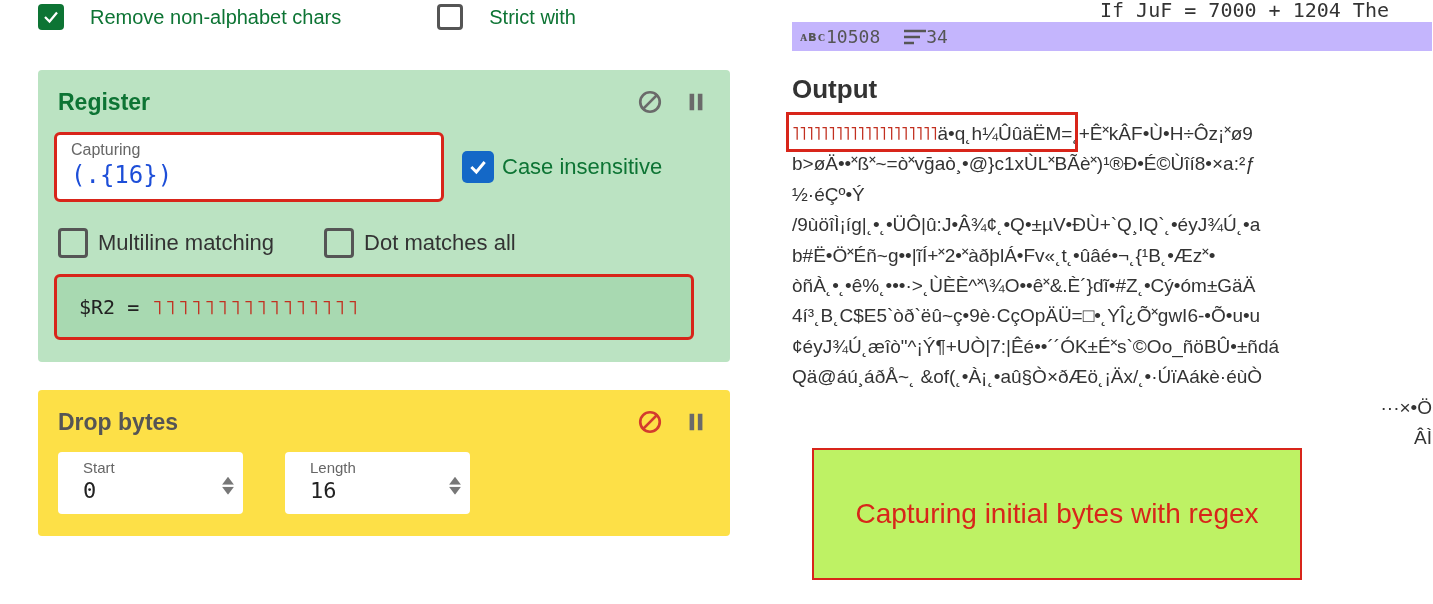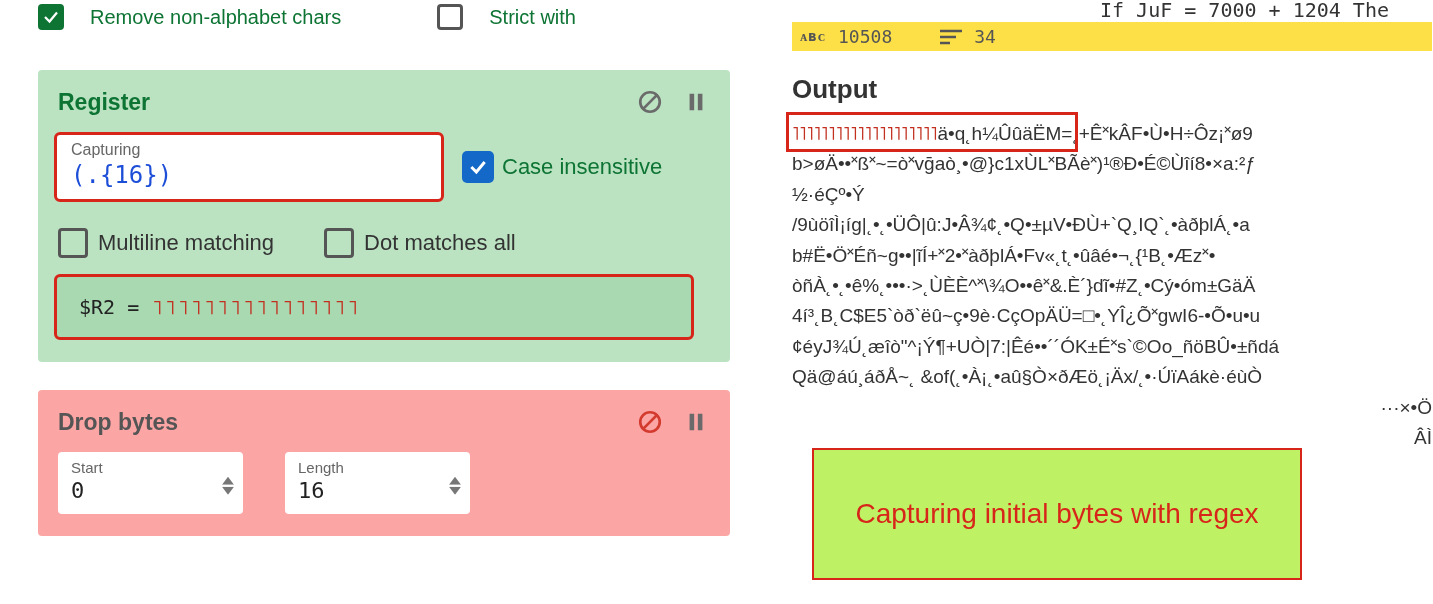--- a/index.html
+++ b/index.html
@@ -52,21 +52,21 @@
   
   .card {
     margin-top: 36px;
     background: #bbe3c2;
     border-radius: 4px;
     width: 692px;
     position: relative;
     padding: 18px 20px 22px 20px;
   }
   .card.disabled {
-    background: #fca5a5;
+    background: #fde047;
   }
   .card-header {
     display: flex;
     align-items: center;
     justify-content: space-between;
     margin-bottom: 16px;
   }
   .card-title {
     font-size: 23px;
     font-weight: 600;
@@ -137,45 +137,45 @@
   .register-result .reg-label { color: #222; }
   .register-result .reg-val { color: #c23020; letter-spacing: 1px;}
 
   
   .drop-card { margin-top: 28px; width: 692px; }
   .drop-row { display: flex; gap: 42px; margin-top: 10px; }
   .num-field {
     background: #fff;
     border: 1px solid transparent;
     border-radius: 4px;
-    padding: 6px 12px 10px 12px;
+    padding: 6px 12px 10px 24px;
     width: 185px;
     position: relative;
   }
   .num-field .field-label { color: #666; font-size: 15px; }
   .num-field .field-value { font-size: 22px; font-family: Consolas, monospace; color:#222; margin-top:2px;}
   .spinner {
     position: absolute; right: 8px; top: 50%; transform: translateY(-35%);
     display: flex; flex-direction: column; gap: 2px;
     color: #777;
   }
   .spinner svg { width: 12px; height: 8px; }
 
   
   .code-fragment {
     position: absolute; top: -2px; left: 320px;
     font-family: Consolas, monospace; font-size: 20px; color: #333;
     white-space: nowrap;
   }
   .stats-row {
     position: absolute; top: 22px; left: 12px;
-    display: flex; align-items: center; gap: 12px;
+    display: flex; align-items: center; 
     font-family: Consolas, monospace; color: #555; font-size: 18px;
     padding: 4px 8px;
-    background: #fde047;
+    background: #c4b5fd;
     width: 640px;
   }
   .stats-row .abc { font-weight: 700; font-size: 14px; letter-spacing: 1px; }
   .stats-row .sep-icon { display:inline-flex; }
   .output-area {
     position: absolute; top: 74px; left: 12px;
     width: 640px;
   }
   .output-title {
     font-size: 26px; font-weight: 700; color: #333; margin-bottom: 14px;
@@ -340,21 +340,21 @@
     </span>
     <span>34</span>
   </div>
 
   <div class="output-area">
     <div class="output-title">Output</div>
     <div class="output-lines">
       <div class="l"><span class="red-seq">˥˥˥˥˥˥˥˥˥˥˥˥˥˥˥˥˥˥˥˥</span><span>ä•q˛h¼ÛûäËM=˛+Ê˟kÂF•Ù•H÷Ôz¡˟ø9</span></div>
       <div class="l">b&gt;øÄ••˟ß˟~=ò˟vḡaò¸•@}c1xÙL˟BÃè˟)¹®Ð•É©Ùîí8•×a:²ƒ</div>
       <div class="l">½·éÇº•Ý</div>
-      <div class="l">/9ùöîÌ¡íg|˛•˛•ÜÔ|û:J•Â¾¢˛•Q•±µV•ÐÙ+`Q¸IQ`˛•àðþlÁ˛•a</div>
+      <div class="l">/9ùöîÌ¡íg|˛•˛•ÜÔ|û:J•Â¾¢˛•Q•±µV•ÐÙ+`Q¸IQ`˛•éyJ¾Ú˛•a</div>
       <div class="l">b#Ë•Ö˟Éñ~g••|ĩÍ+˟2•˟àðþlÁ•Fv«˛t˛•ûâé•¬˛{¹B˛•Æz˟•</div>
       <div class="l">òñÀ˛•˛•ê%˛•••·&gt;˛ÙÈÈ^˟\¾O••ê˟&amp;.È´}dĩ•#Z˛•Cý•óm±GäÄ</div>
       <div class="l">4í³˛B˛C$E5`òð`ëû~ç•9è·CçOpÄÜ=□•˛YÎ¿Õ˟gwI6-•Õ•u•u</div>
       <div class="l">¢éyJ¾Ú˛æîò"^¡Ý¶+UÒ|7:|Êé••´´ÓK±É˟s`©Oo_ñöBÛ•±ñdá</div>
       <div class="l">Qä@áú¸áðÅ~˛ &amp;of(˛•À¡˛•aû§Ò×ðÆö˛¡Äx/˛•·ÚïAákè·éùÒ</div>
       <div class="l" style="text-align:right;">···×•Ö</div>
       <div class="l" style="text-align:right;">ÂÌ</div>
     </div>
   </div>
 

